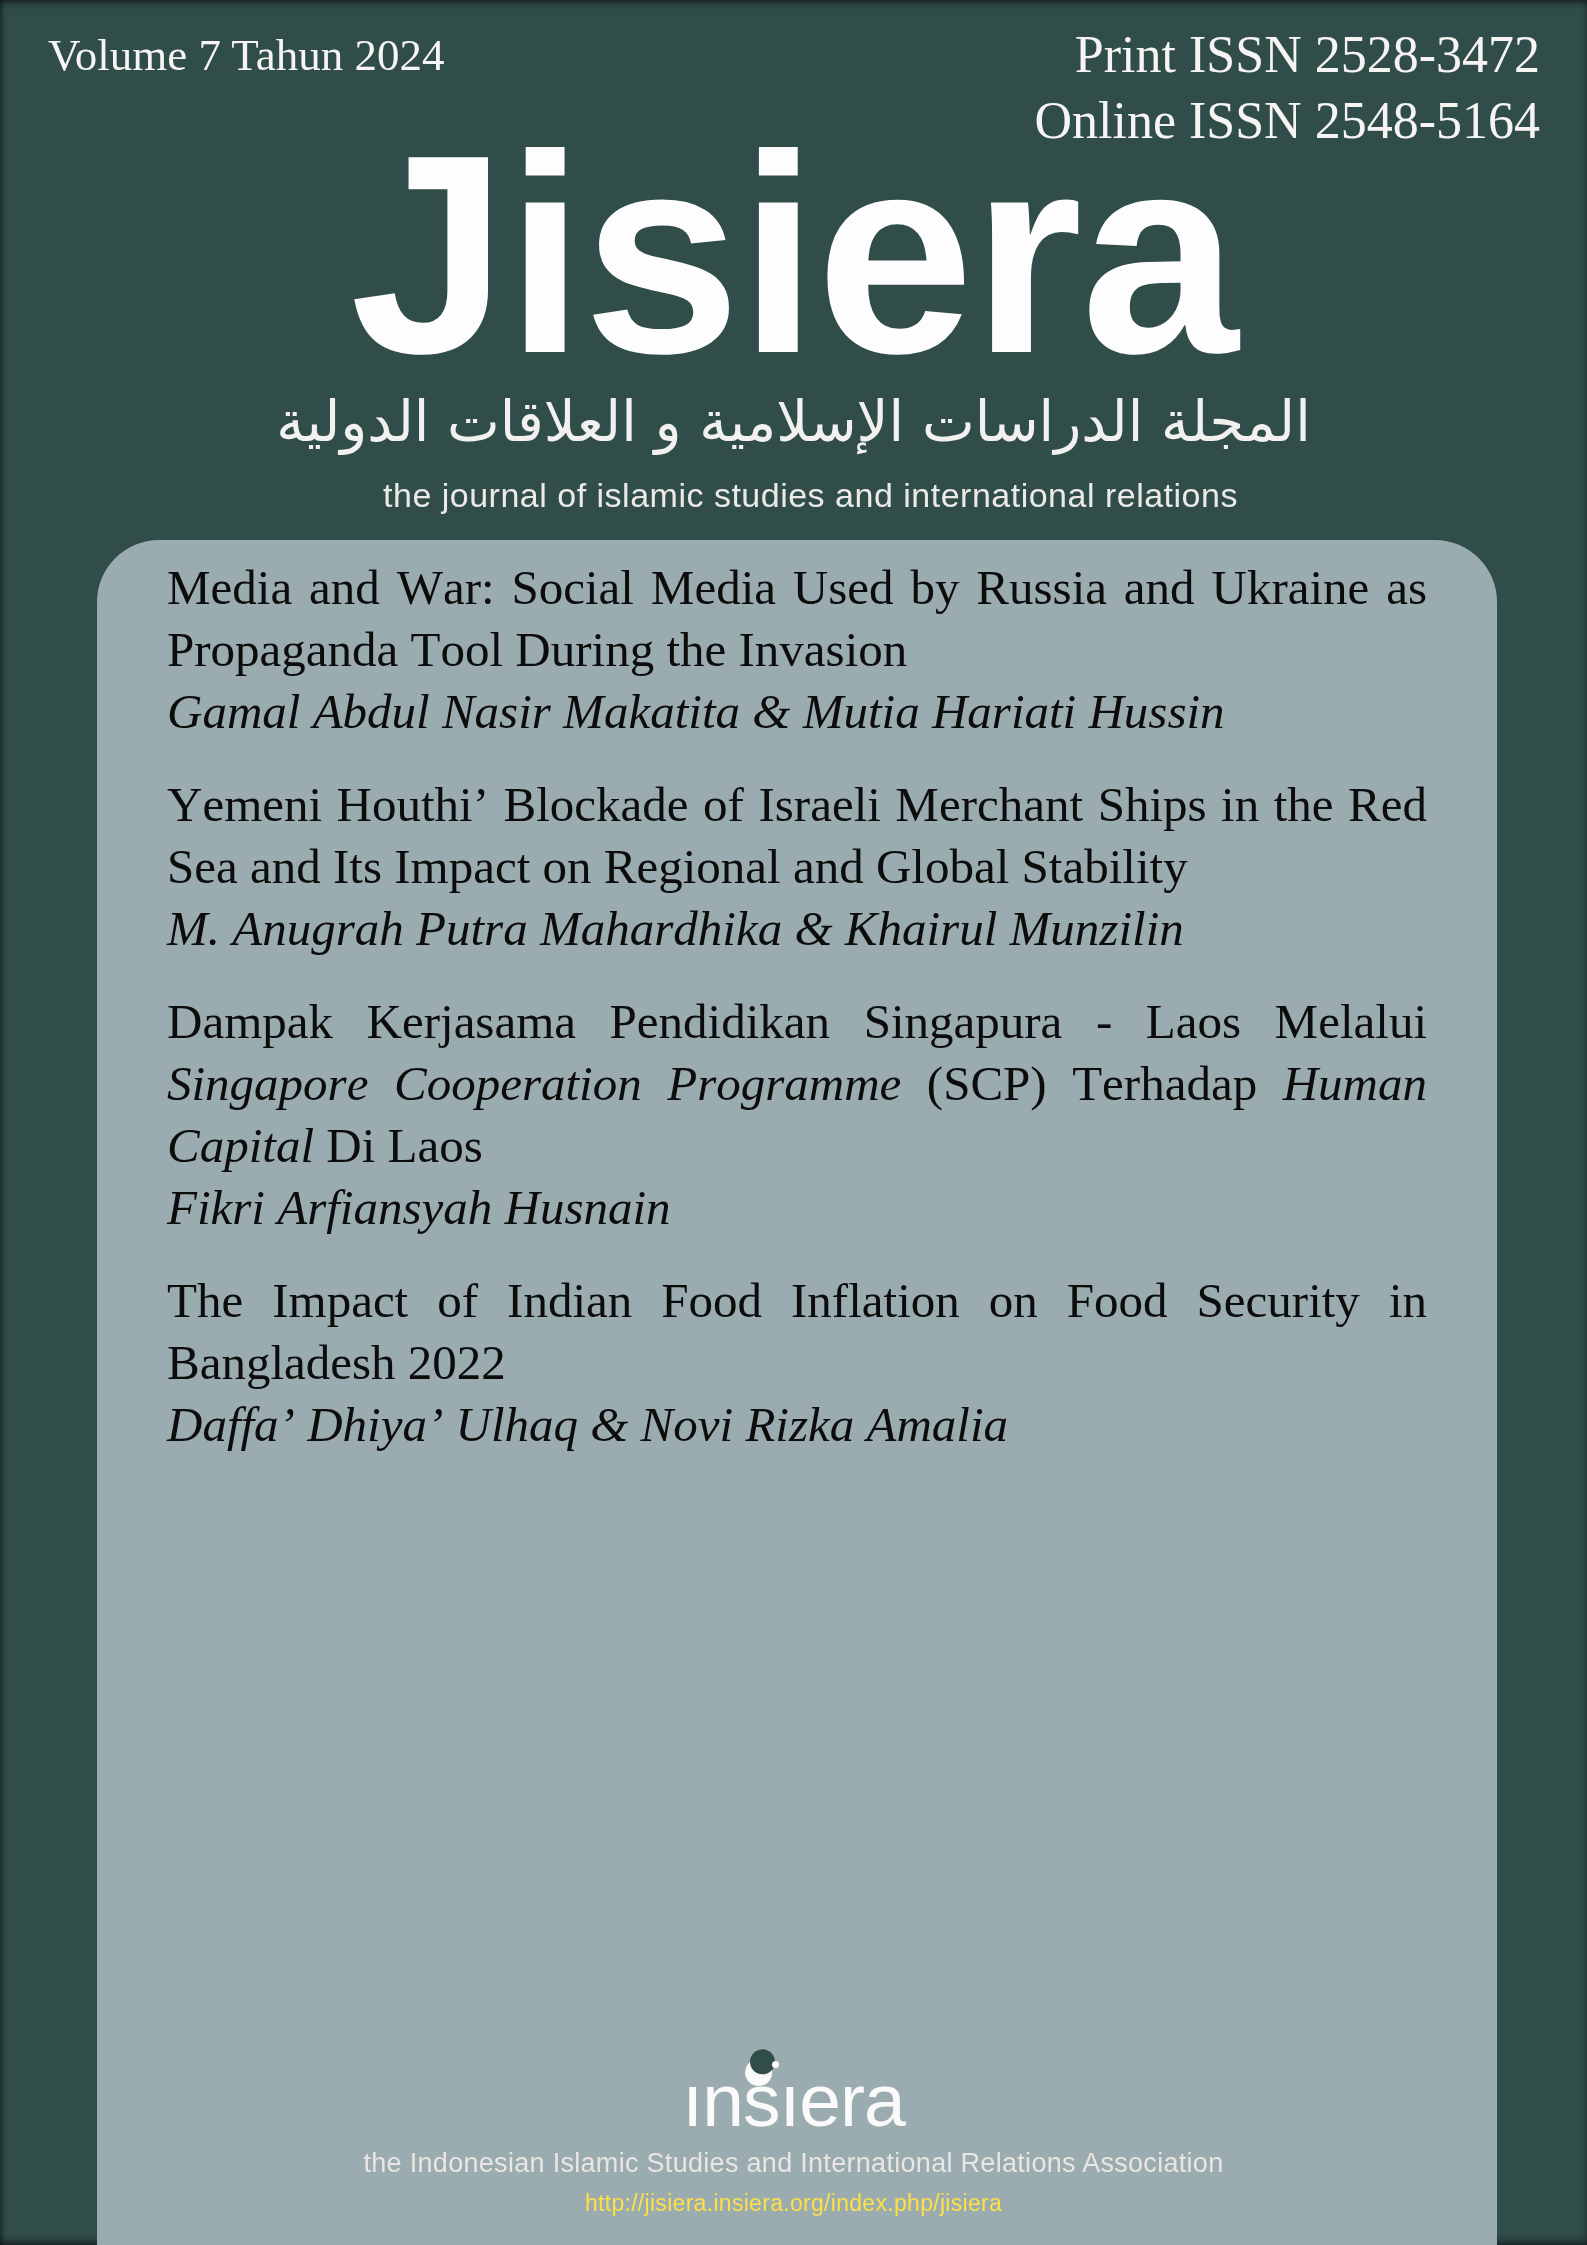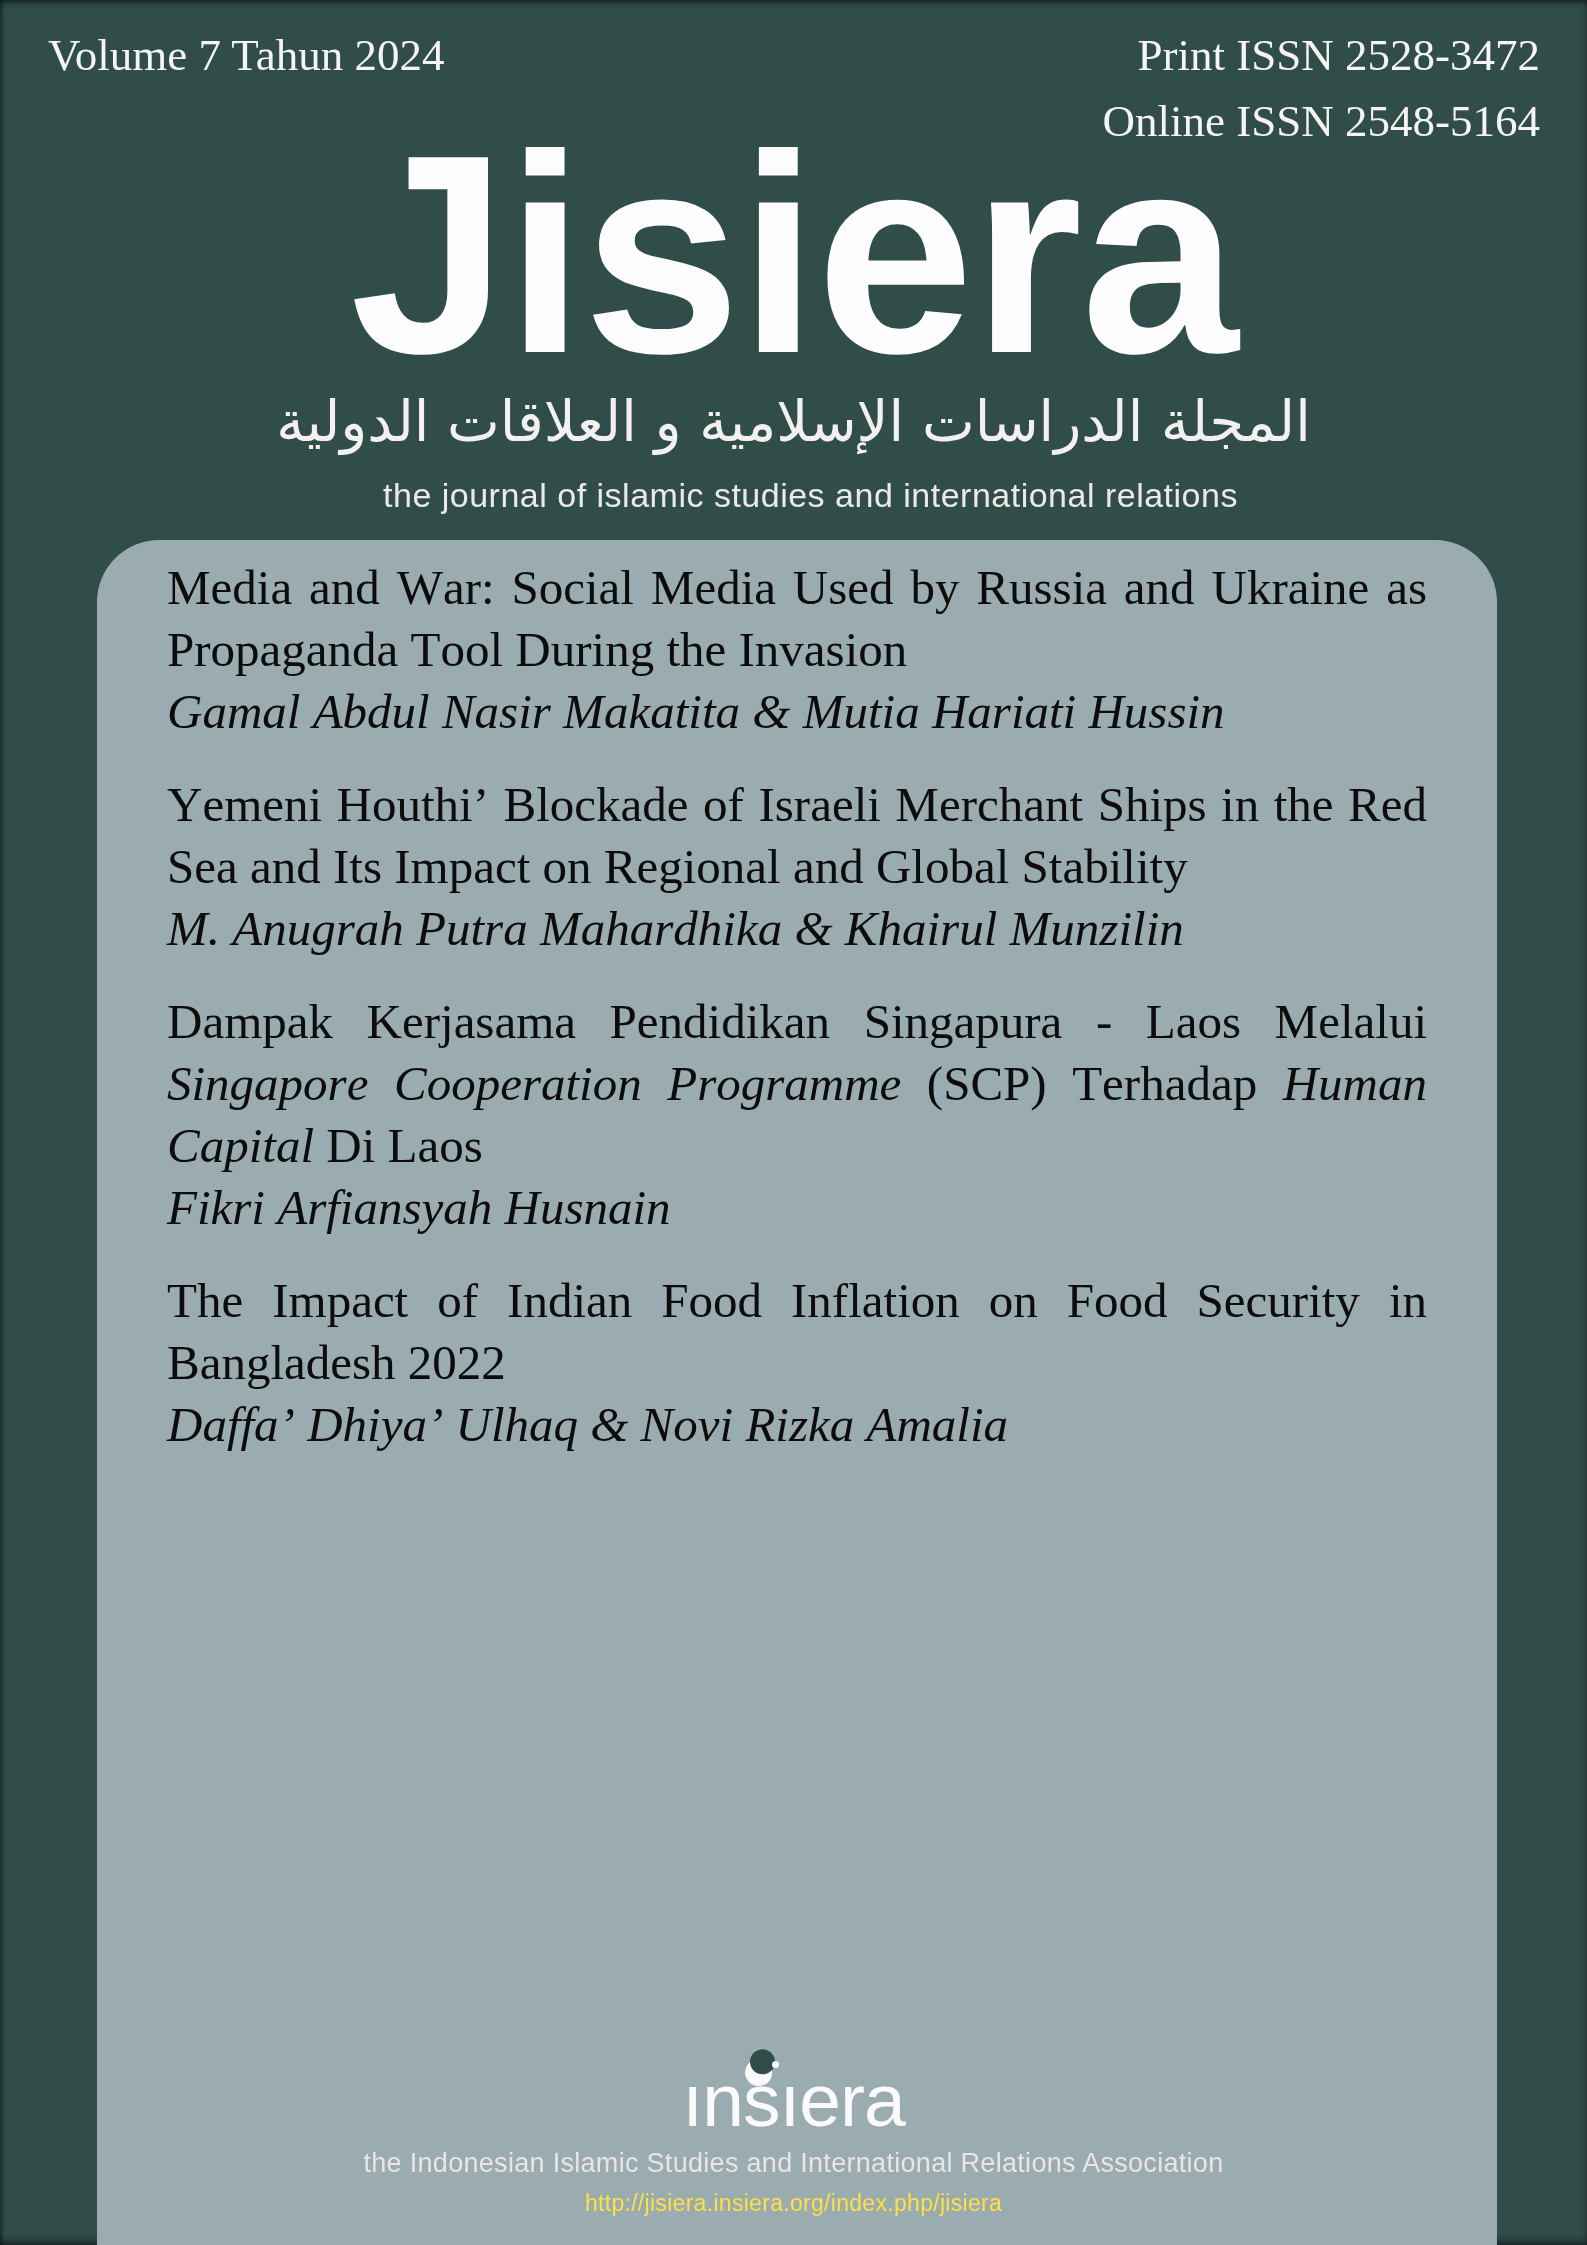--- a/index.html
+++ b/index.html
@@ -19,21 +19,21 @@
   }
 
   
   .header-volume{
     position:absolute;left:48px;top:22px;
     font-size:45px;line-height:66px;color:var(--light);
     white-space:nowrap;
   }
   .header-issn{
     position:absolute;right:47px;top:22px;
-    font-size:45px;line-height:66px;color:var(--light);
+    font-size:52px;line-height:66px;color:var(--light);
     text-align:right;white-space:nowrap;
   }
 
   
   .wordmark{
     position:absolute;left:0;top:113px;width:100%;
     text-align:center;
     font-family:"Liberation Sans",sans-serif;
     font-weight:bold;font-size:283px;line-height:1;
     letter-spacing:-0.005em;

